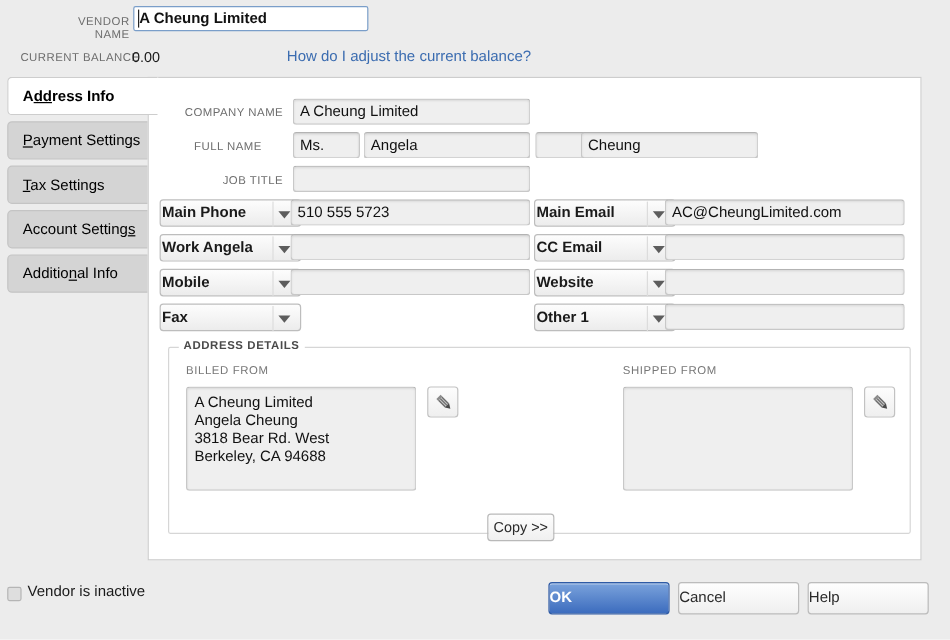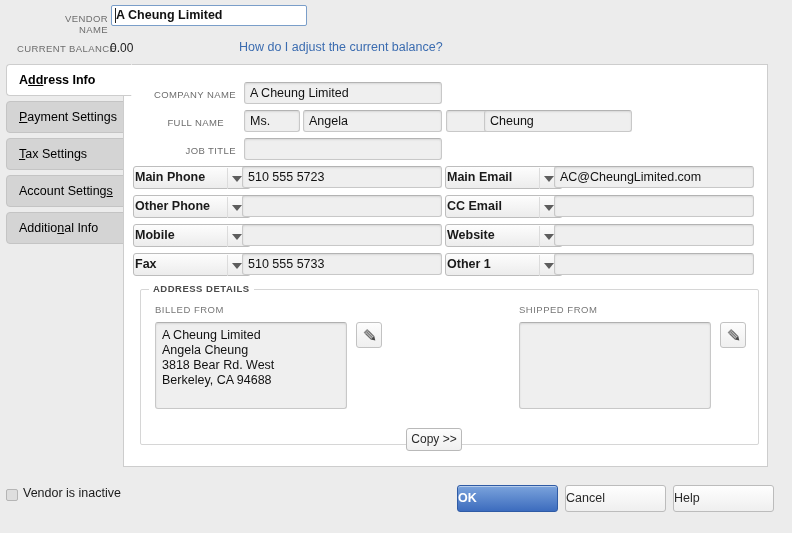--- a/index.html
+++ b/index.html
@@ -314,56 +314,55 @@
   <div class="tab" style="top:148px">
     <span>Additio</span><u>n</u><span>al Info</span>
   </div>
 </div>
 
 <div id="content-panel">
 
   <div class="flabel" style="left:12px; top:24px; width:100px;">COMPANY NAME</div>
   <input class="fld" style="left: 120px; top: 17px; width: 198px;" type="text" value="A Cheung Limited">
 
-  <div class="flabel" style="left:0; top:52px; width:100px;">FULL NAME</div>
+  <div class="flabel" style="left:16px; top:52px; width:100px;text-align:center;">FULL NAME</div>
   <input class="fld" style="left: 120px; top: 45px; width: 56px;" type="text" value="Ms.">
   <input class="fld" style="left: 179px; top: 45px; width: 139px;" type="text" value="Angela">
   <input class="fld ph" style="left: 322px; top: 45px; width: 33px;" type="text" placeholder="M.I.">
   <input class="fld" style="left: 360px; top: 45px; width: 148px;" type="text" value="Cheung">
 
   <div class="flabel" style="left:12px; top:80px; width:100px;">JOB TITLE</div>
   <input class="fld" style="left: 120px; top: 73px; width: 198px;" type="text" value="">
 
   <div class="combo" style="left:9px; top:101px;">
     <span>Main Phone</span>
     <span class="sep"></span>
     <span class="arrow"></span>
   </div>
   <input class="fld" style="left: 118px; top: 101px; width: 200px;" type="text" value="510 555 5723">
 
   <div class="combo" style="left:9px; top:130px;">
-    <span>Other Phone</span>
+    <span>Work Angela</span>
     <span class="sep"></span>
     <span class="arrow"></span>
   </div>
   <input class="fld" style="left: 118px; top: 130px; width: 200px;" type="text" value="">
 
   <div class="combo" style="left:9px; top:159px;">
     <span>Mobile</span>
     <span class="sep"></span>
     <span class="arrow"></span>
   </div>
   <input class="fld" style="left: 118px; top: 159px; width: 200px;" type="text" value="">
 
   <div class="combo" style="left:9px; top:188px;">
     <span>Fax</span>
     <span class="sep"></span>
     <span class="arrow"></span>
   </div>
-  <input class="fld" style="left: 118px; top: 188px; width: 200px;" type="text" value="510 555 5733">
 
   <div class="combo" style="left:321px; top:101px;">
     <span>Main Email</span>
     <span class="sep"></span>
     <span class="arrow"></span>
   </div>
   <input class="fld" style="left: 430px; top: 101px; width: 200px;" type="text" value="AC@CheungLimited.com">
 
   <div class="combo" style="left:321px; top:130px;">
     <span>CC Email</span>

